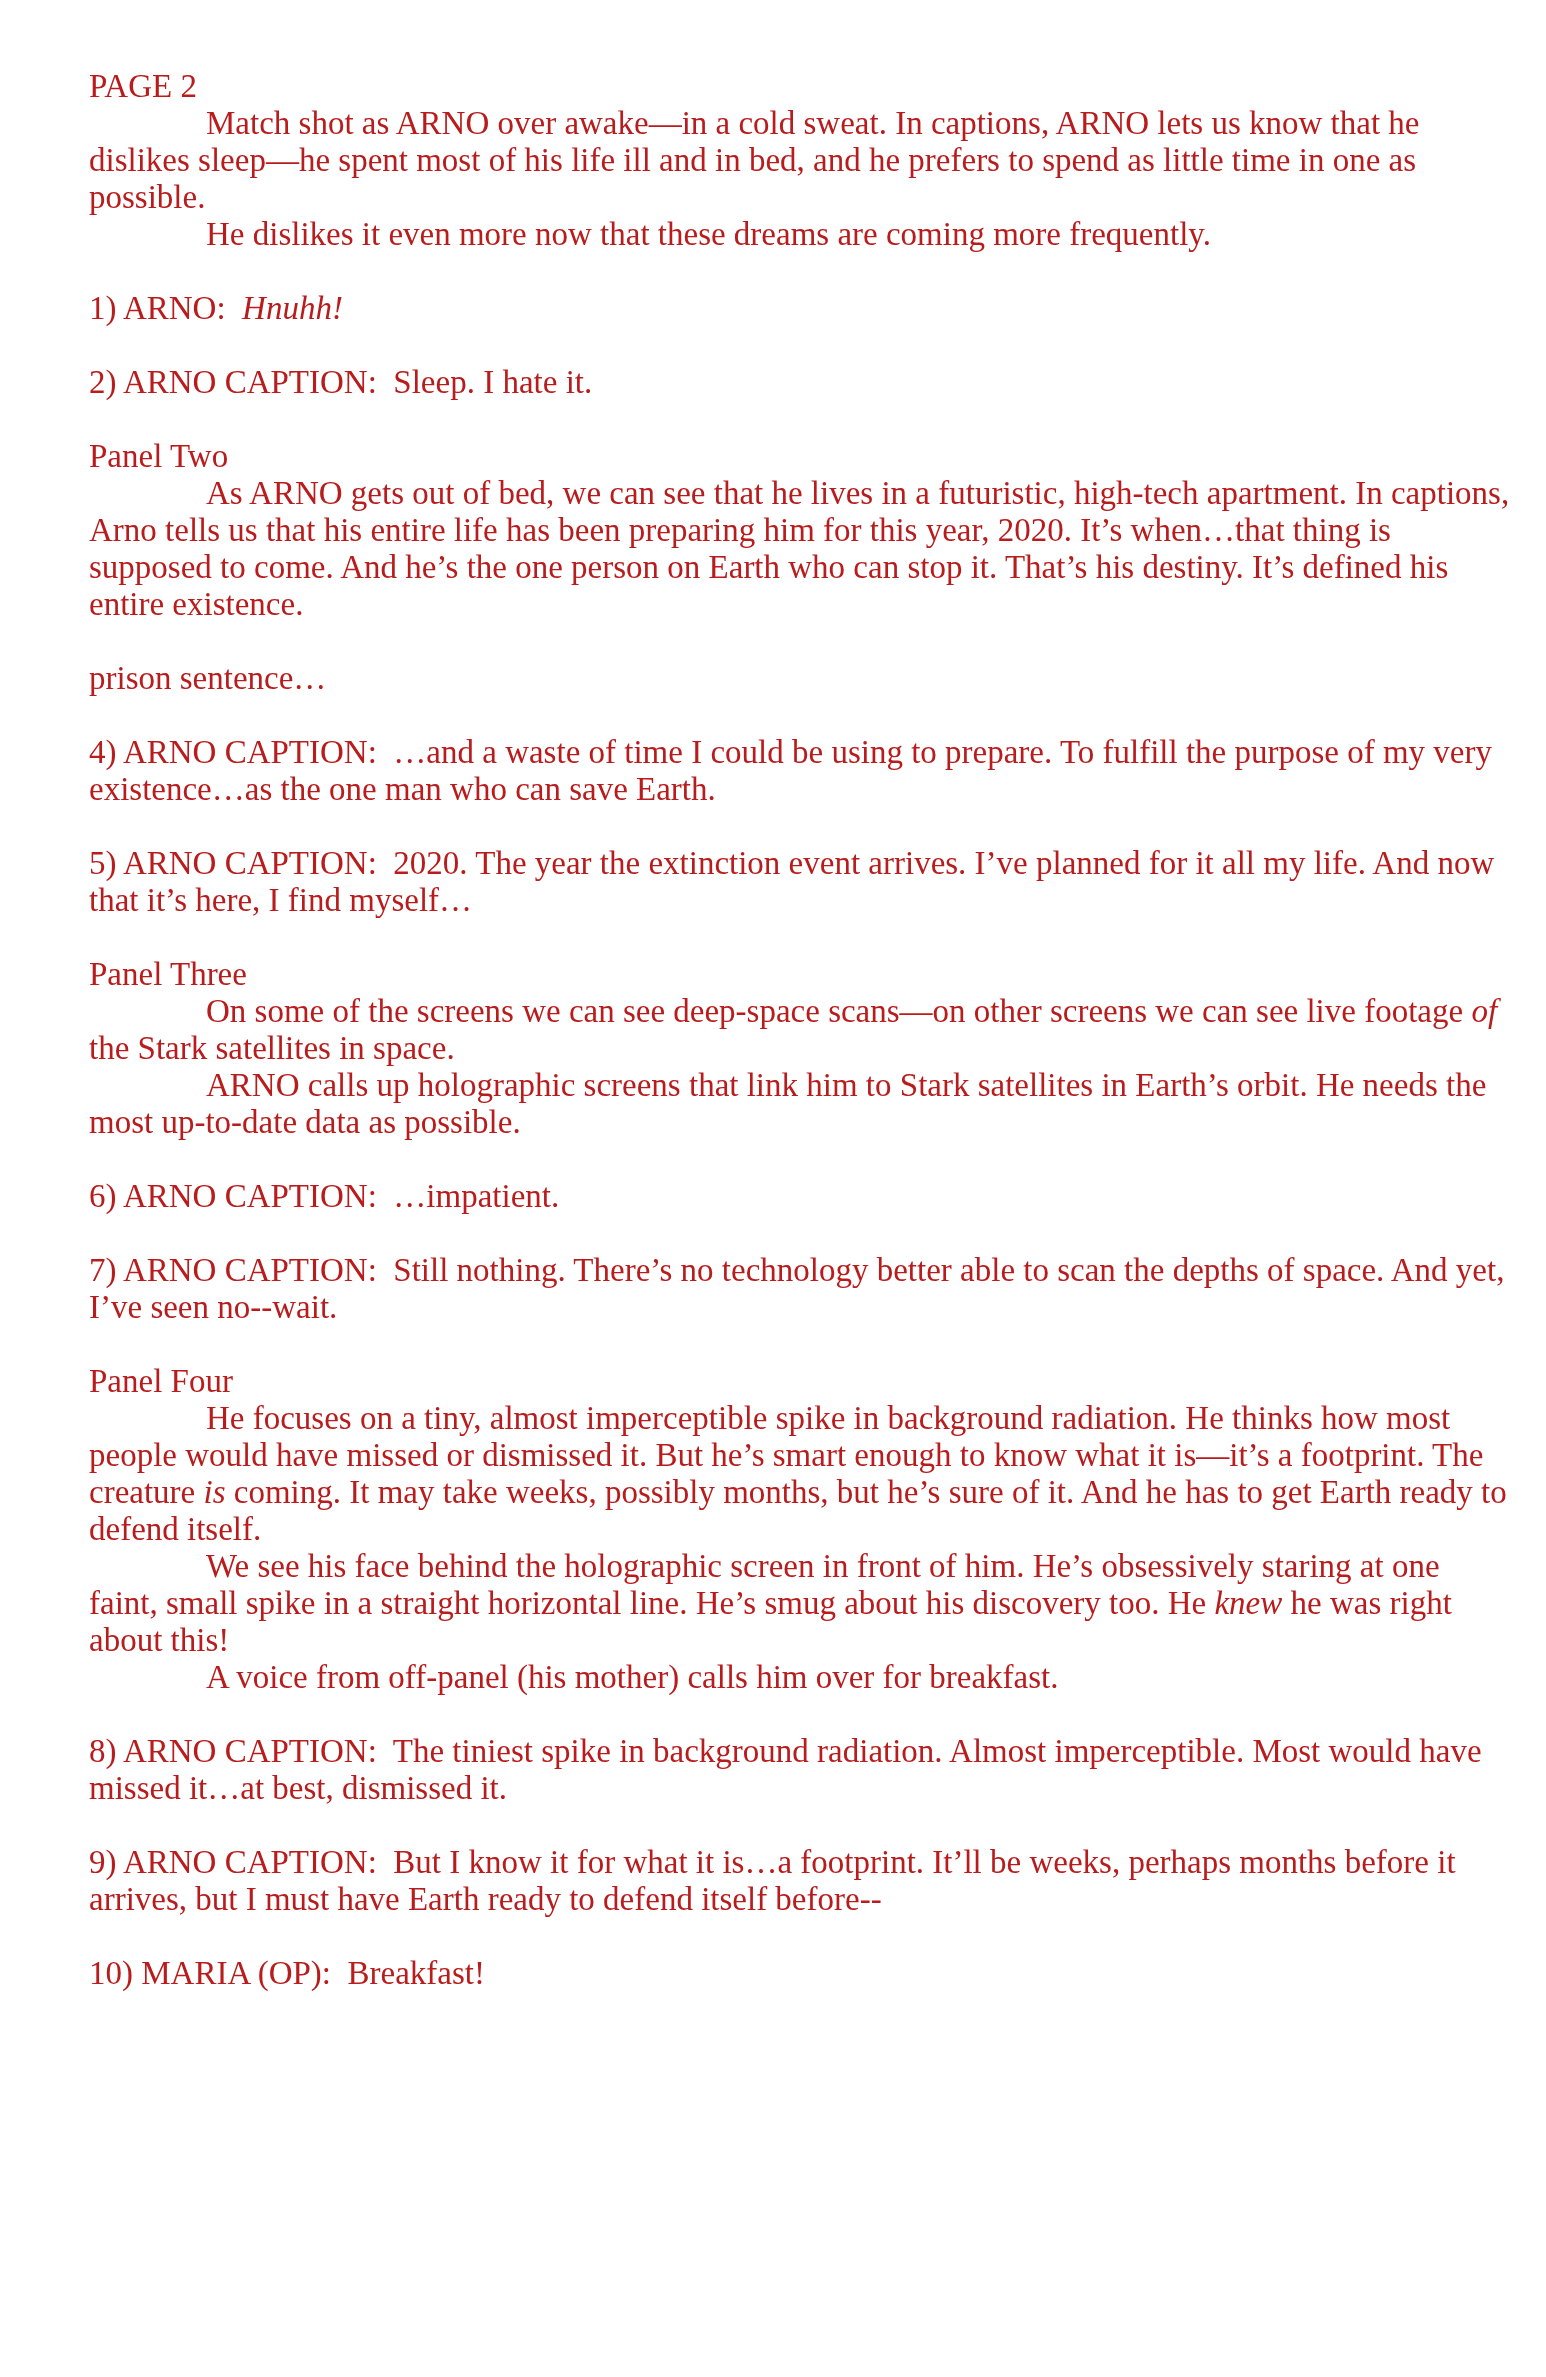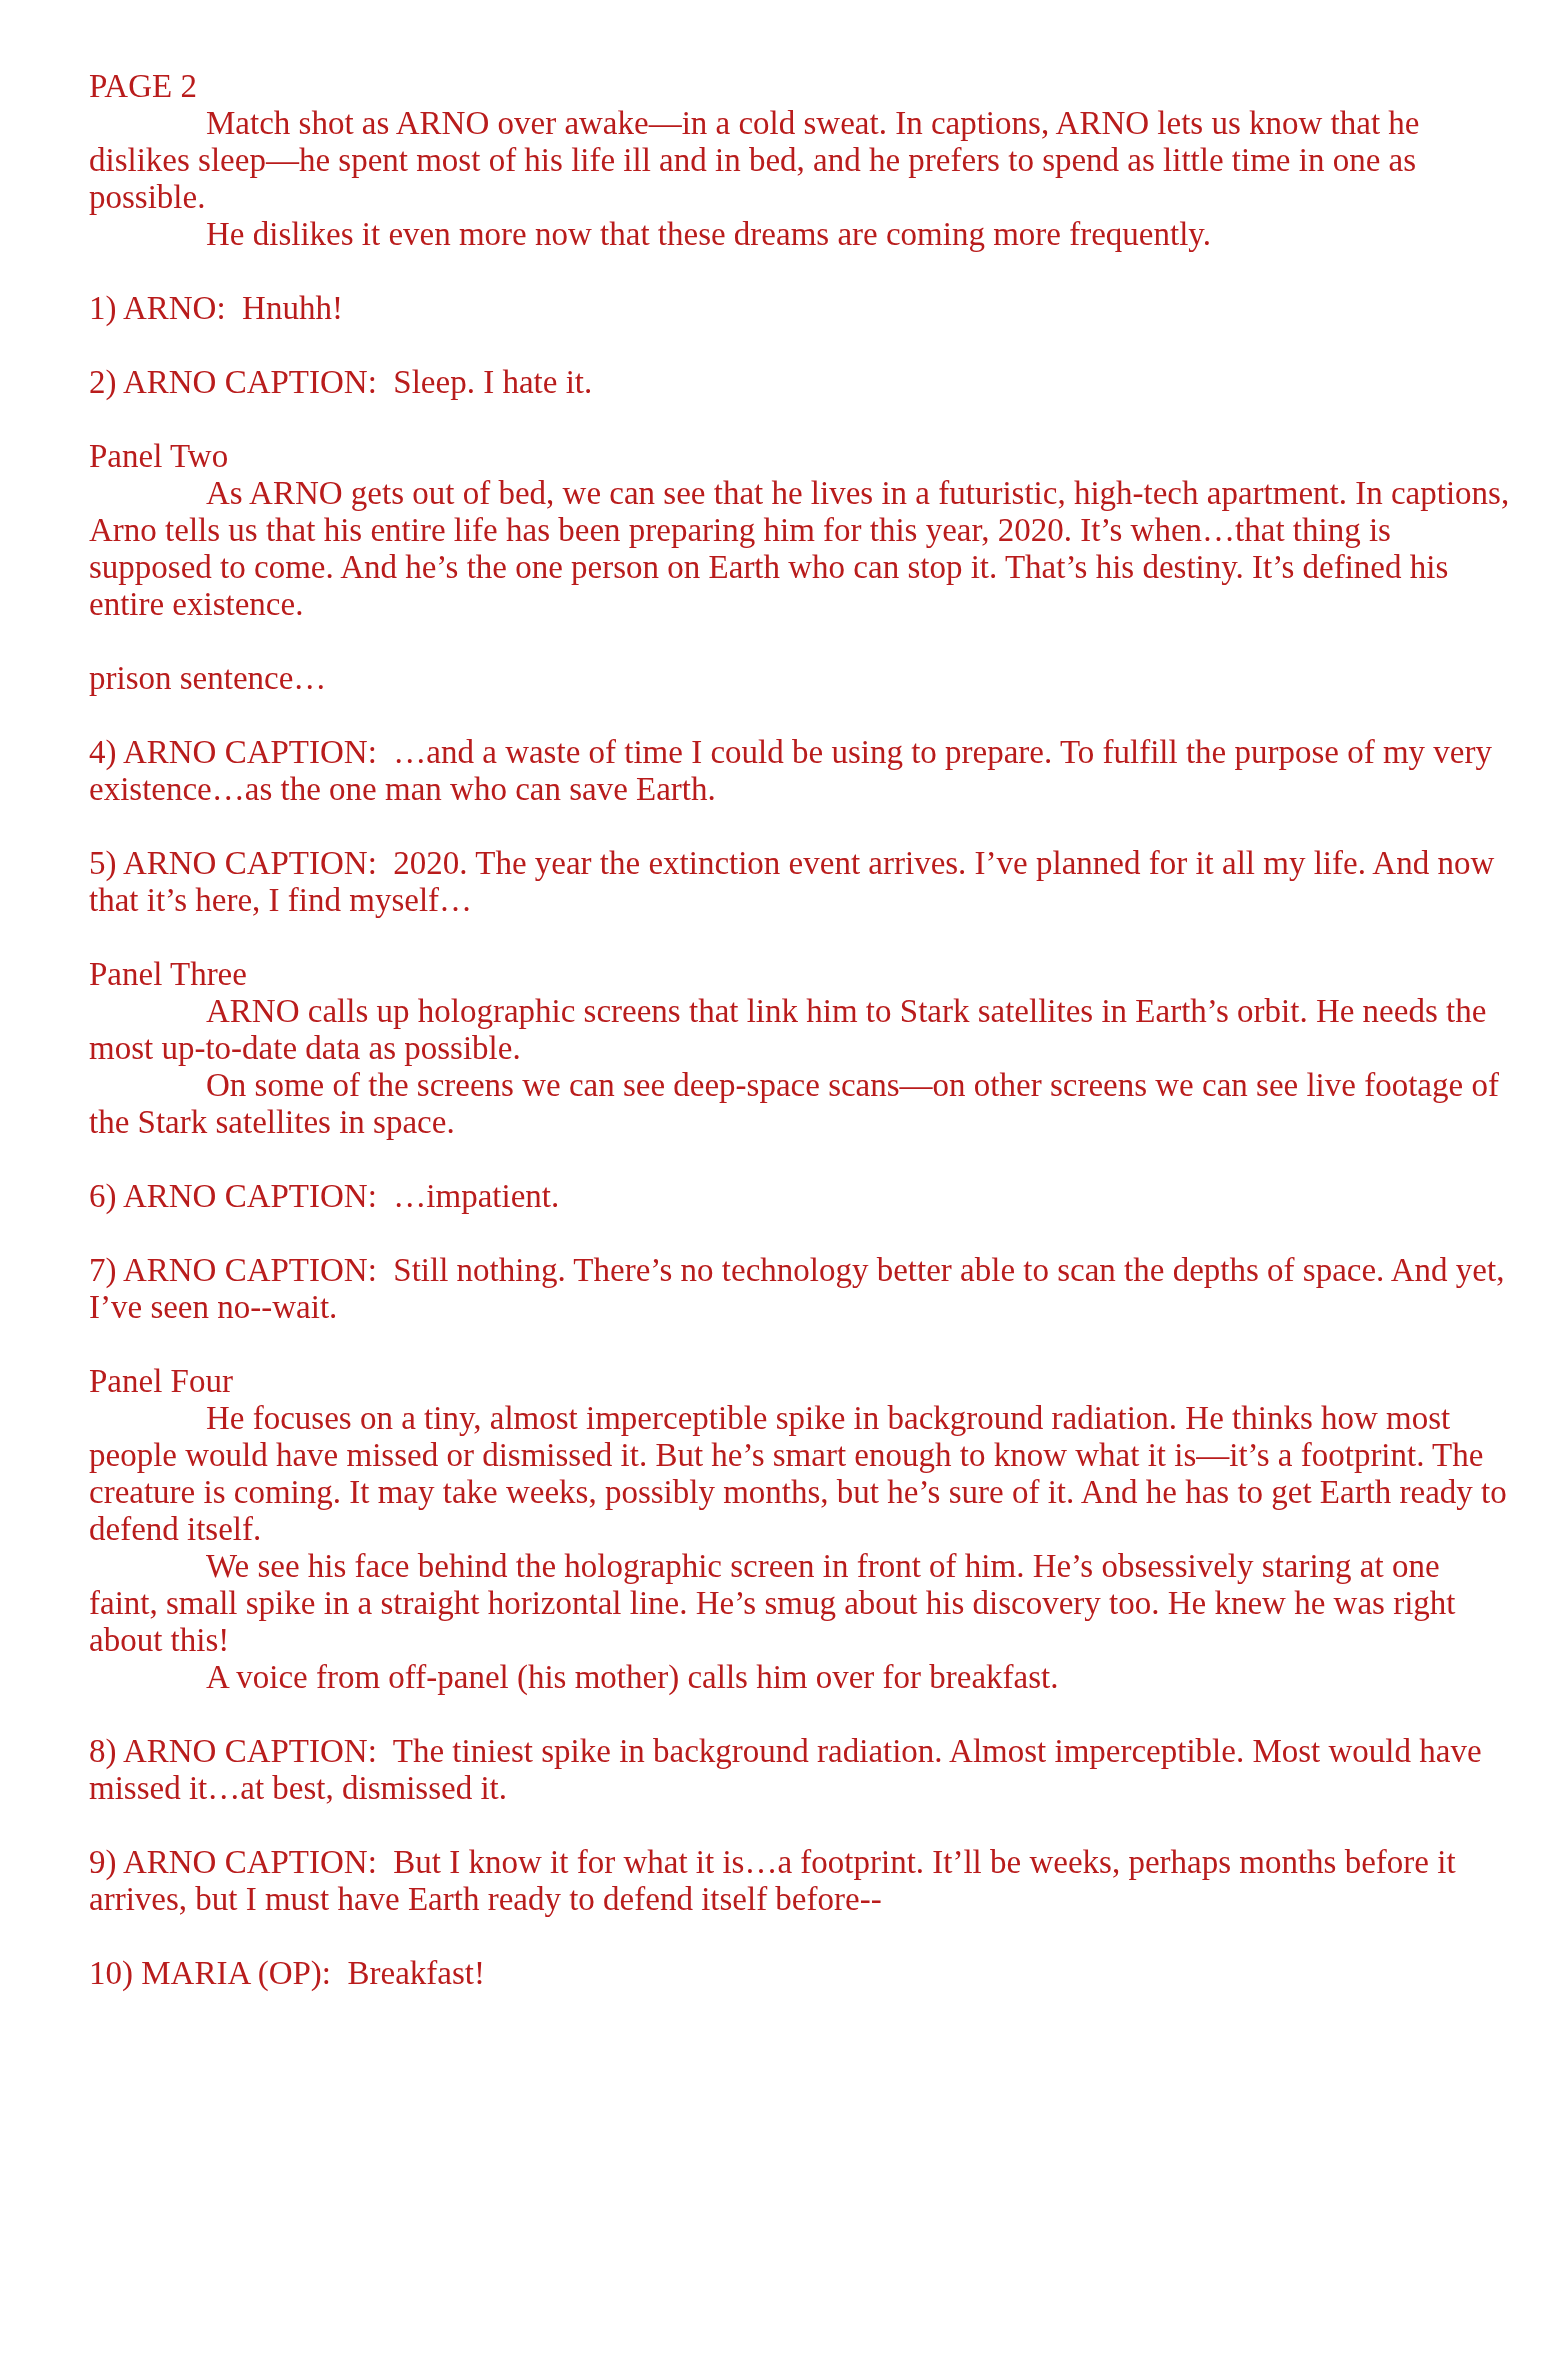--- a/index.html
+++ b/index.html
@@ -23,21 +23,21 @@
     background: #ffffff;
   }
   .block {
     white-space: pre-wrap;
     min-height: 37px;
     text-align: left;
   }
   .block.indent {
     text-indent: 117px;
   }
-  .run-italic { }
+  .run-italic { font-style: italic; }
   .run-underline {
     text-decoration-thickness: 2.3px;
     text-underline-offset: 4.7px;
   }
 </style>
 </head>
 <body>
 
 <div class="script-page" style="background: rgb(255, 255, 255); color: #b91c1c;">
     <div class="block"><span>PAGE 2</span></div>
@@ -58,24 +58,24 @@
     <div class="block">&nbsp;</div>
     <div class="block"><span class="run-underline">prison sentence</span><span>…</span></div>
     <div class="block">&nbsp;</div>
     <div class="block"><span>4) ARNO CAPTION:  …and a waste of </span><span class="run-underline">time</span><span> I could be using to prepare. To fulfill the purpose of my very
 </span><span class="run-underline">existence</span><span>…as the one man who can save Earth.</span></div>
     <div class="block">&nbsp;</div>
     <div class="block"><span>5) ARNO CAPTION:  2020. The year the extinction event arrives. I’ve planned for it all my life. And now
 that it’s here, I find myself…</span></div>
     <div class="block">&nbsp;</div>
     <div class="block"><span>Panel Three</span></div>
+    <div class="block indent"><span>On some of the screens we can see deep-space scans—on other screens we can see live footage </span><span class="run-italic">of</span><span>
+the Stark satellites in space.</span></div>
     <div class="block indent"><span>ARNO calls up holographic screens that link him to Stark satellites in Earth’s orbit. He needs the
 most up-to-date data as possible.</span></div>
-    <div class="block indent"><span>On some of the screens we can see deep-space scans—on other screens we can see live footage </span><span class="run-italic">of</span><span>
-the Stark satellites in space.</span></div>
     <div class="block">&nbsp;</div>
     <div class="block"><span>6) ARNO CAPTION:  …</span><span class="run-underline">impatient</span><span>.</span></div>
     <div class="block">&nbsp;</div>
     <div class="block"><span>7) ARNO CAPTION:  Still nothing. There’s no technology better able to scan the depths of space. And yet,
 I’ve seen no--</span><span class="run-underline">wait.</span></div>
     <div class="block">&nbsp;</div>
     <div class="block"><span>Panel Four</span></div>
     <div class="block indent"><span>He focuses on a tiny, almost imperceptible spike in background radiation. He thinks how most
 people would have missed or dismissed it. But he’s smart enough to know what it is—it’s a footprint. The
 creature </span><span class="run-italic">is</span><span> coming. It may take weeks, possibly months, but he’s sure of it. And he has to get Earth ready to

